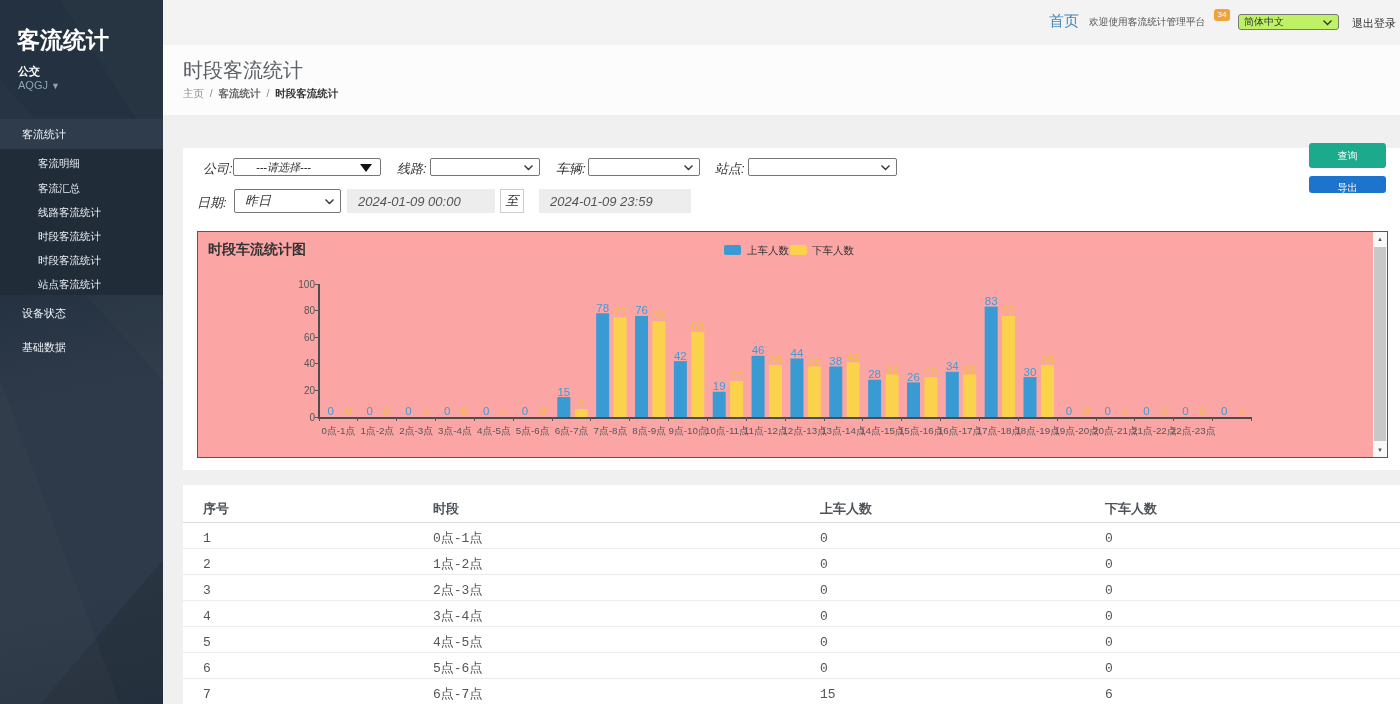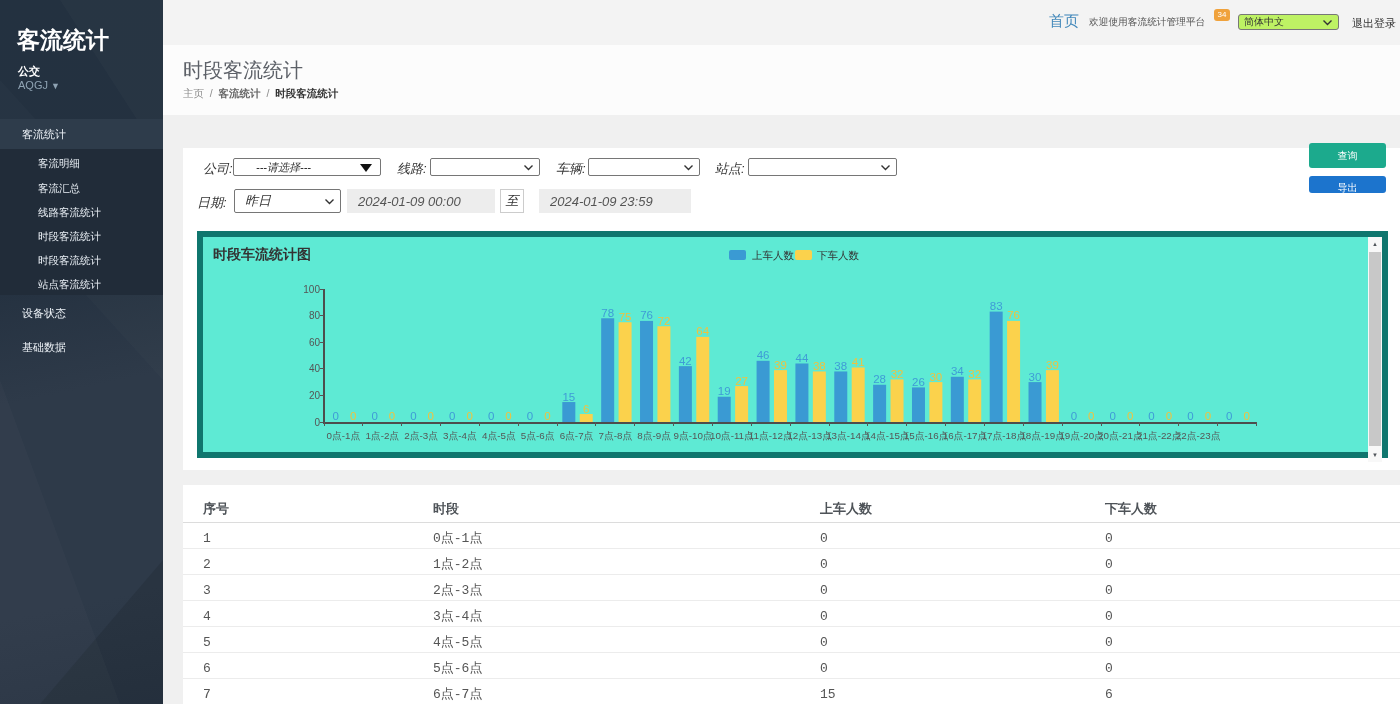--- a/index.html
+++ b/index.html
@@ -40,21 +40,21 @@
 .chev { position:absolute; right:6px; top:6px; }
 .fsel2 { position:absolute; background:#fff; border:1px solid #767676; border-radius:2px; height:24px; font-size:13px; color:#333; }
 .dinput { position:absolute; background:#ededed; height:24px; font-size:13px; color:#555; line-height:24px; padding-left:10px; border:1px solid #ededed; }
 #zhi { position:absolute; background:#fff; border:1px solid #ccc; height:24px; width:24px; font-size:13px; color:#333; text-align:center; line-height:22px; }
 .btn { position:absolute; left:1309px; width:77px; height:25px; border-radius:3px; color:#fff; font-size:10px; text-align:center; line-height:25px; }
 #btnq { top:143px; background:#1caa8d; }
 #btne { top:176px; background:#1c74cd; height:17px; line-height:24px; }
 
 
 #chartpanel { position:absolute; left:183px; top:218px; width:1217px; height:252px; background:#fff; }
-#chartbox { position:absolute; left:14px; top:13px; width:1191px; height:227px; border:6px solid #0f766e; background:#5eead4; }
+#chartbox { position:absolute; left:14px; top:13px; width:1191px; height:227px; border:1px solid #0f766e; background:#fca5a5; }
 #ctitle { position:absolute; left:10px; top:9px; font-size:14px; font-weight:bold; color:#333; }
 .sw { position:absolute; width:17px; height:10px; top:13px; border-radius:2px; }
 .ltext { position:absolute; top:12px; font-size:10.5px; color:#333; }
 
 #sbar { position:absolute; right:0; top:0; width:14px; height:225px; background:#f8f8f8; }
 #sbar .thumb { position:absolute; left:1px; top:15px; width:12px; height:194px; background:#c8c8c8; }
 #sbar .ar { position:absolute; left:0; width:14px; height:14px; font-size:6px; color:#50555a; text-align:center; line-height:14px; }
 
 
 #tablepanel { position:absolute; left:183px; top:485px; width:1217px; height:219px; background:#fff; overflow:hidden;font-family:Liberation Mono, monospace; }

